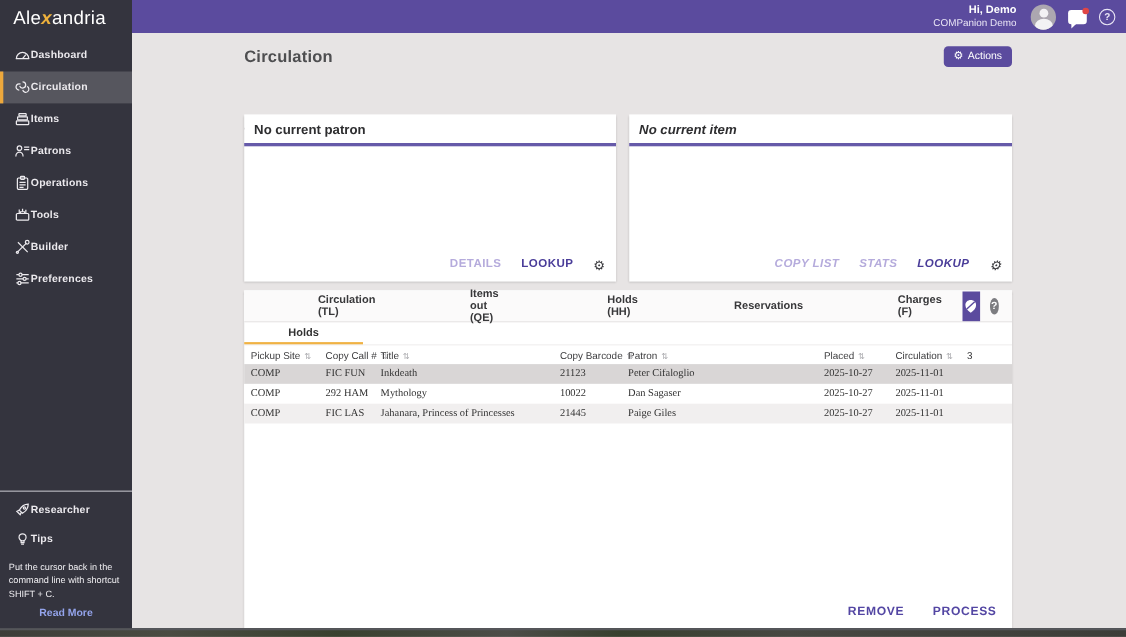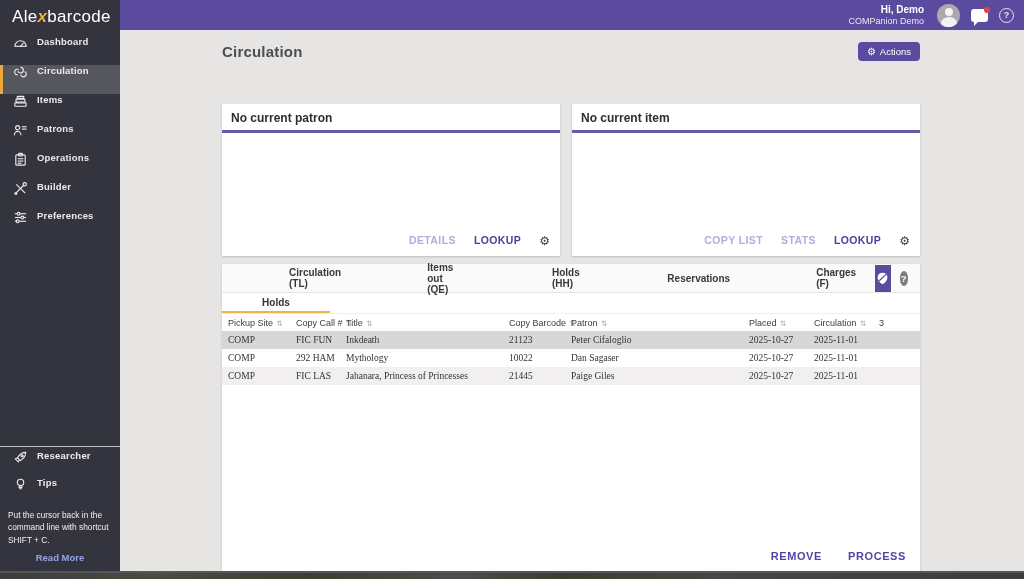--- a/index.html
+++ b/index.html
@@ -20,21 +20,21 @@
   .chat .dot { position:absolute; right:-2px; top:-2px; width:6px; height:6px; border-radius:50%; background:#e04545; }
   .helpcirc { width:15px; height:15px; border-radius:50%; border:1.5px solid #e8e4f4; color:#e8e4f4;
               font-size:9px; display:flex; align-items:center; justify-content:center; font-weight:bold; }
 
   
   .sidebar { position:absolute; left:0; top:0; width:120px; height:571px; background:#34343e; color:#eceaee;
              display:flex; flex-direction:column; z-index:2; }
   .logo { padding:7px 0 6px 12px; font-size:17px; color:#fff; letter-spacing:0.3px; }
   .logo .lx { color:#eeb13c; font-style:italic; font-weight:bold; }
   .nav { margin-top:3px; }
-  .nav-item { display:flex; gap:9px; height:29px; padding-left:10px; cursor:pointer;
+  .nav-item { display:flex; align-items:center; height:29px; padding-left:10px; cursor:pointer;
               border-left:3px solid transparent; }
   .nav-item.active { background:#56565e; border-left-color:#eda83c; }
   .nav-item .lbl { font-size:9.5px; font-weight:bold; letter-spacing:0.2px; }
   .nav-item svg { flex:0 0 auto; }
   .side-spacer { flex:1; }
   .side-divider { height:1px; background:#bfbfc6; margin:0; }
   .nav-bottom .nav-item { height:27px; }
   .tip { padding:5px 8px 2px 8px; font-size:8.3px; line-height:1.5; color:#f0eff2; }
   .readmore { text-align:center; color:#94a4ec; font-size:9.5px; font-weight:bold; padding:4px 0 8px 0; cursor:pointer; }
 
@@ -50,21 +50,21 @@
   .cmd-row { display:flex; gap:7px; height:25px; margin-bottom:9px; }
   .mode-select { width:111px; background:#fca5a5; border:1.5px solid #4c4c55; border-radius:3px; font-size:10.5px;
                  color:#222; display:flex; align-items:center; justify-content:space-between; padding:0 7px; cursor:pointer;margin-top:46px; }
   .mode-select .arrow { font-size:9px; color:#333; }
   .cmd-input { flex:1; border:1.5px solid #b9b7dc; border-radius:3px; font-size:11px; padding:0 8px;
                color:#333; font-family:inherit; background:#fff; }
   .cmd-input::placeholder { color:#b3b0ba; }
 
   .panels { display:flex; gap:12px; height:152px; margin-bottom:8px; }
   .panel { background:#fff; box-shadow:0 1px 2px rgba(0,0,0,.18); display:flex; flex-direction:column; }
-  .panel.patron { width:338px; } .panel.item { width:348px; }
+  .panel.patron { width:338px; } .panel.item { width:348px;font-style:italic; }
   .panel-title { font-size:12px; font-weight:bold; color:#2e2e30; padding:7px 9px 5px 9px; }
   .panel-rule { height:2.5px; background:#665aa9; }
   .panel-body { flex:1; }
   .panel-foot { display:flex; justify-content:flex-end; gap:18px; padding:6px 10px 8px 10px; }
   .pf-link { font-size:10.5px; font-weight:bold; letter-spacing:0.4px; cursor:pointer; }
   .pf-muted { color:#b5abdc; } .pf-active { color:#4a3d99; }
   .pf-gear { color:#3e3e42; font-size:12px; cursor:pointer; }
 
   .main-panel { background:#fff; box-shadow:0 1px 2px rgba(0,0,0,.18); height:308px; display:flex; flex-direction:column; }
   .tabs-row { height:29px; display:flex; align-items:center; background:#fbfafa; border-bottom:1px solid #e7e5e5; padding:0 4px 0 0; }
@@ -107,21 +107,21 @@
       <div class="head"></div>
       <div class="body"></div>
     </div>
     <div class="chat">
       <div class="dot"></div>
     </div>
     <div class="helpcirc">?</div>
   </div>
 
   <div class="sidebar">
-    <div class="logo"><span>Ale</span><span class="lx">x</span><span>barcode</span></div>
+    <div class="logo"><span>Ale</span><span class="lx">x</span><span>andria</span></div>
 
     <div class="nav">
       <div class="nav-item">
         <svg width="15" height="15" viewBox="0 0 16 16" fill="none" stroke="#eceaee" stroke-width="1.2">
             <path d="M2 11a6 6 0 0 1 12 0"></path>
             <line x1="8" y1="11" x2="11.2" y2="7.2"></line>
             <line x1="1.5" y1="11" x2="14.5" y2="11"></line>
           </svg>
         <span class="lbl">Dashboard</span>
       </div>
@@ -152,20 +152,30 @@
       </div>
       <div class="nav-item">
         <svg width="15" height="15" viewBox="0 0 16 16" fill="none" stroke="#eceaee" stroke-width="1.2">
             <rect x="3" y="3" width="10" height="11" rx="1"></rect>
             <rect x="6" y="1.5" width="4" height="2.8" rx="0.8"></rect>
             <line x1="5" y1="7.2" x2="11" y2="7.2"></line>
             <line x1="5" y1="9.7" x2="11" y2="9.7"></line>
             <line x1="5" y1="12" x2="9" y2="12"></line>
           </svg>
         <span class="lbl">Operations</span>
+      </div>
+      <div class="nav-item">
+        <svg width="15" height="15" viewBox="0 0 16 16" fill="none" stroke="#eceaee" stroke-width="1.2">
+            <rect x="2" y="6.5" width="12" height="6.5" rx="1"></rect>
+            <path d="M6 6.5V4.8h4v1.7"></path>
+            <line x1="4.8" y1="2.5" x2="4.8" y2="6.5"></line>
+            <line x1="8" y1="1.8" x2="8" y2="4.8"></line>
+            <line x1="11.2" y1="2.8" x2="11.2" y2="6.5"></line>
+          </svg>
+        <span class="lbl">Tools</span>
       </div>
       <div class="nav-item">
         <svg width="15" height="15" viewBox="0 0 16 16" fill="none" stroke="#eceaee" stroke-width="1.2">
             <line x1="3" y1="13" x2="12" y2="4"></line>
             <line x1="3.5" y1="3.5" x2="13" y2="13"></line>
             <circle cx="12.5" cy="3.5" r="1.8"></circle>
             <circle cx="3" cy="13.2" r="1"></circle>
           </svg>
         <span class="lbl">Builder</span>
       </div>

